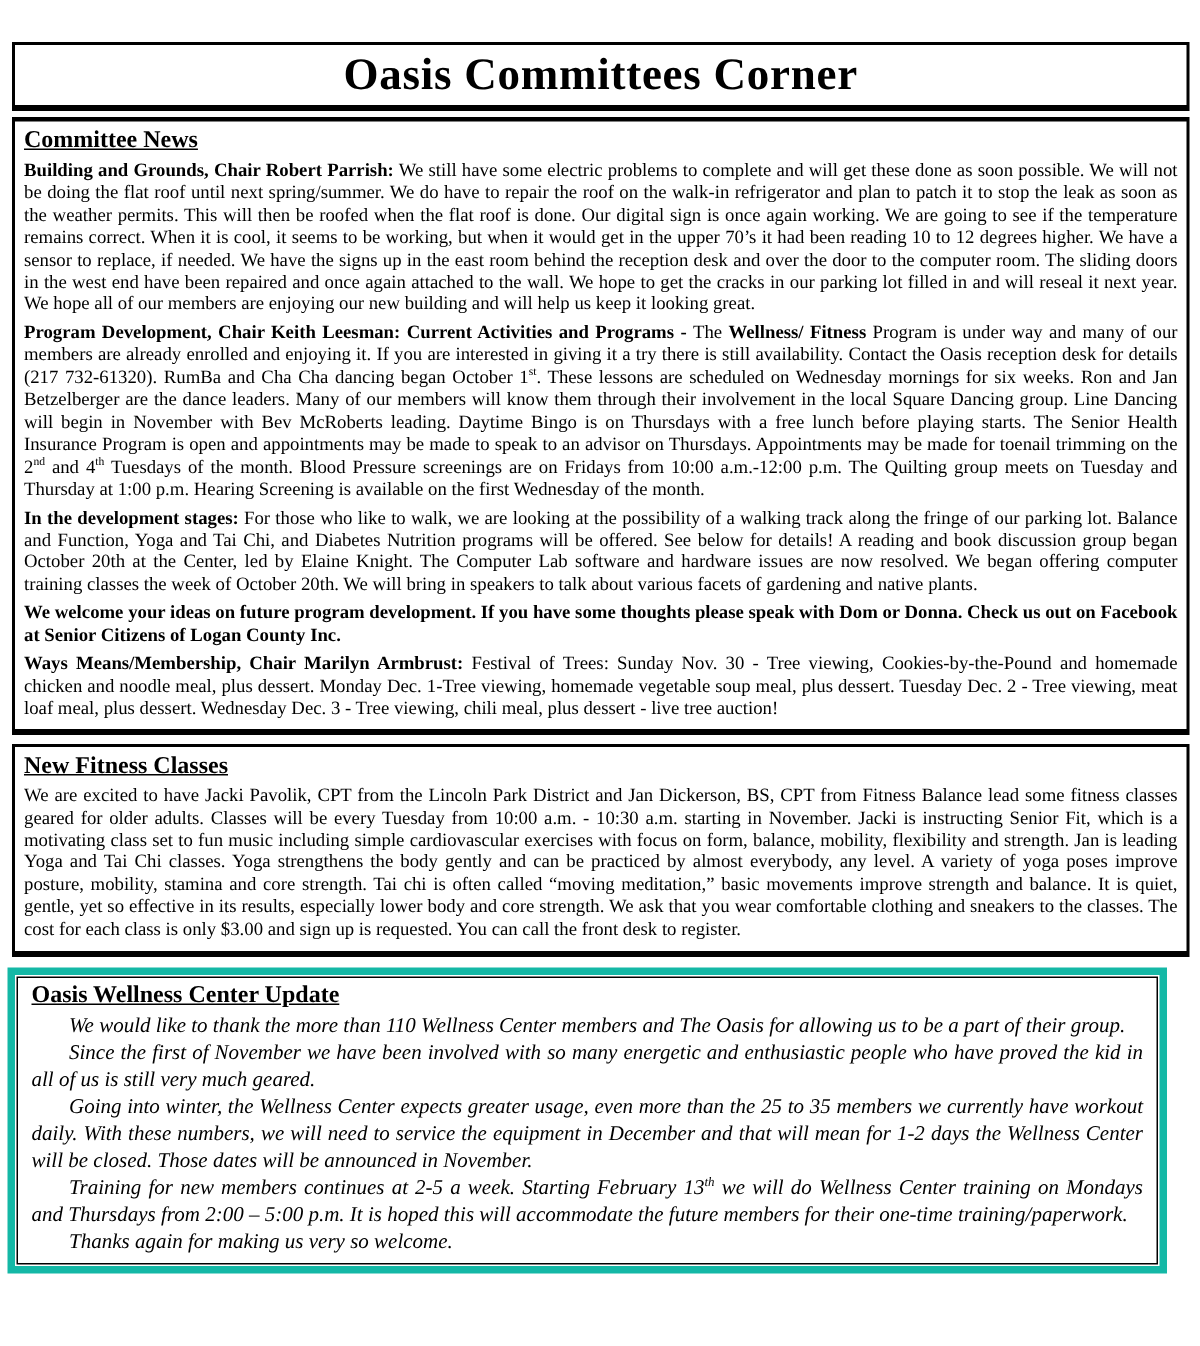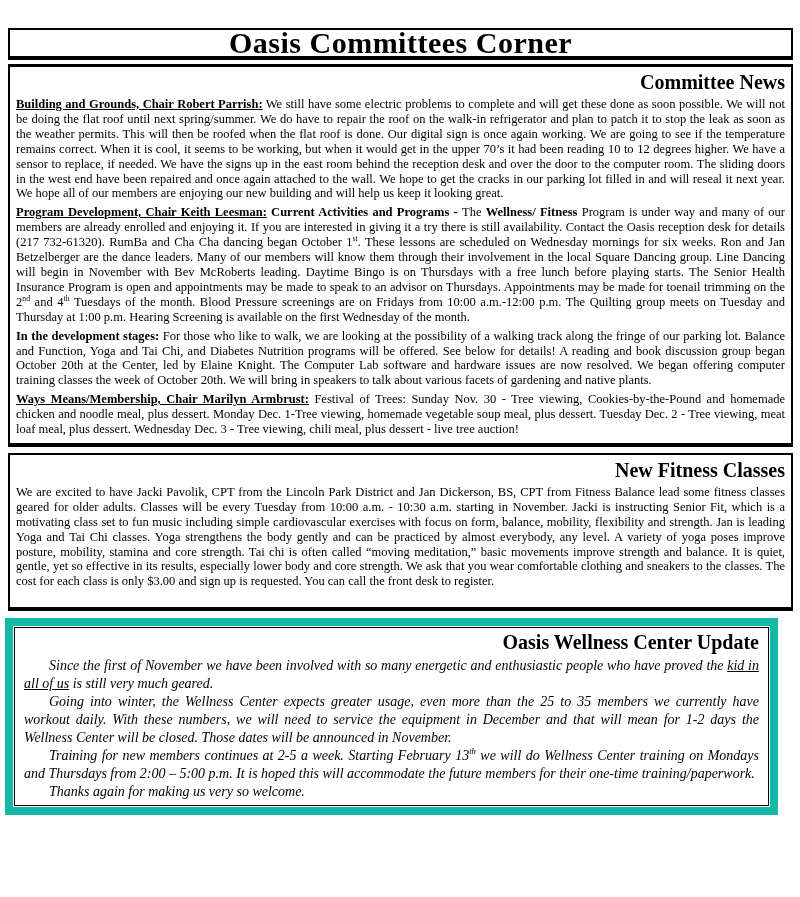--- a/index.html
+++ b/index.html
@@ -6,40 +6,41 @@
   body{
     width:800px;height:897px;overflow:hidden;
     background:#ffffff;color:#000000;
     font-family:"Liberation Serif","DejaVu Serif",serif;
   }
   .box{
     margin-left:8px;width:785px;box-sizing:border-box;
     border:2px solid #000;background:#fff;
   }
   #title-box{
-    margin-top:28px;height:32px;border-bottom-width:4px;
+    margin-top:28px;height:46px;border-bottom-width:4px;
     display:flex;align-items:center;justify-content:center;
   }
   .page-title{font-size:30px;font-weight:bold;letter-spacing:0.5px;}
   #committee-box{margin-top:4px;border-top-width:3px;border-bottom-width:4px;padding:1px 6px 2px;}
-  #fitness-box{margin-top:6px;border-bottom-width:4px;padding:1px 6px 14px;}
+  #fitness-box{margin-top:6px;border-bottom-width:4px;padding:1px 6px 3px;}
   .section-heading{
-    text-align:right;font-weight:bold;font-size:20px;
+    text-align:left;font-weight:bold;font-size:16px;
     margin:3px 0 3px;
+    text-decoration:underline;
   }
   .para{
     font-size:12.5px;line-height:14.9px;text-align:justify;
     margin:0 0 4px;
   }
   .seg-b{font-weight:bold;}
-  .seg-u{text-decoration:underline;margin-top:28px;}
+  .seg-u{margin-top:28px;}
   sup{font-size:0.62em;line-height:0;}
   #wellness-outer{
     margin-top:7px;margin-left:5px;width:773px;box-sizing:border-box;
-    border:8px solid #14b8a6;background:#fff;
+    border:5px solid #14b8a6;background:#fff;
   }
   #wellness-inner{border:1px solid #000;margin:1px;padding:0 9px 4px;}
   .wpara{
     font-style:italic;font-size:14px;line-height:18px;
     text-align:justify;text-indent:25px;margin:0;
   }
   .signature{font-size:13.5px;margin-top:8px;font-style:normal;}
 </style>
 </head>
 <body>
@@ -47,34 +48,36 @@
 <div class="box" id="title-box">
   <span class="page-title">Oasis Committees Corner</span>
 </div>
 
 <div class="box" id="committee-box">
   <div class="section-heading">Committee News</div>
   <div>
       <p class="para"><span class="seg-b seg-u">Building and Grounds, Chair Robert Parrish:</span><span>  We still have some electric problems to complete and will get these done as soon possible.  We will not be doing the flat roof until next spring/summer.  We do have to repair the roof on the walk-in refrigerator and plan to patch it to stop the leak as soon as the weather permits.  This will then be roofed when the flat roof is done.  Our digital sign is once again working.  We are going to see if the temperature remains correct.  When it is cool, it seems to be working, but when it would get in the upper 70’s it had been reading 10 to 12 degrees higher.  We have a sensor to replace, if needed.  We have the signs up in the east room behind the reception desk and over the door to the computer room.  The sliding doors in the west end have been repaired and once again attached to the wall.  We hope to get the cracks in our parking lot filled in and will reseal it next year.  We hope all of our members are enjoying our new building and will help us keep it looking great.</span></p>
       <p class="para"><span class="seg-b seg-u">Program Development, Chair Keith Leesman:</span><span class="seg-b">  Current Activities and Programs - </span><span>The </span><span class="seg-b">Wellness/ Fitness </span><span>Program is under way and many of our members are already enrolled and enjoying it.  If you are interested in giving it a try there is still availability.  Contact the Oasis reception desk for details (217 732-61320).  RumBa and Cha Cha dancing began October 1</span><sup>st</sup><span>.  These lessons are scheduled on Wednesday mornings for six weeks. Ron and Jan Betzelberger are the dance leaders.  Many of our members will know them through their involvement in the local Square Dancing group.  Line Dancing will begin in November with Bev McRoberts leading.  Daytime Bingo is on Thursdays with a free lunch before playing starts.  The Senior Health Insurance Program is open and appointments may be made to speak to an advisor on Thursdays.  Appointments may be made for toenail trimming on the 2</span><sup>nd</sup><span> and 4</span><sup>th</sup><span> Tuesdays of the month.  Blood Pressure screenings are on Fridays from 10:00 a.m.-12:00 p.m. The Quilting group meets on Tuesday and Thursday at 1:00 p.m.  Hearing Screening is available on the first Wednesday of the month.</span></p>
       <p class="para"><span class="seg-b">In the development stages:</span><span>  For those who like to walk, we are looking at the possibility of a walking track along the fringe of our parking lot. Balance and Function, Yoga and Tai Chi, and Diabetes Nutrition programs will be offered.  See below for details!  A reading and book discussion group began October 20th at the Center, led by Elaine Knight.  The Computer Lab software and hardware issues are now resolved.  We began offering computer training classes the week of October 20th.  We will bring in speakers to  talk about various facets of gardening and native plants.</span></p>
+      <p class="para"><span class="seg-b">We welcome your ideas on future program development.  If you have some thoughts please speak with Dom or Donna.  Check us out on Facebook at Senior Citizens of Logan County Inc.</span></p>
       <p class="para"><span class="seg-b seg-u">Ways Means/Membership, Chair Marilyn Armbrust:</span><span>  Festival of Trees:  Sunday Nov. 30 - Tree viewing, Cookies-by-the-Pound and homemade chicken and noodle meal,  plus dessert.  Monday Dec. 1-Tree viewing, homemade vegetable soup meal, plus dessert.  Tuesday Dec. 2 - Tree viewing, meat loaf meal, plus dessert.  Wednesday Dec. 3 - Tree viewing, chili meal, plus dessert - live tree auction!</span></p>
     </div>
 </div>
 
 <div class="box" id="fitness-box">
   <div class="section-heading">New Fitness Classes</div>
   <div>
       <p class="para"><span>We are excited to have Jacki Pavolik, CPT from the Lincoln Park District and Jan Dickerson, BS, CPT from Fitness Balance lead some fitness classes geared for older adults.  Classes will be every Tuesday from 10:00 a.m. - 10:30 a.m. starting in November.  Jacki is instructing Senior Fit, which is a motivating class set to fun music including simple cardiovascular exercises with focus on form, balance, mobility, flexibility and strength.  Jan is leading Yoga and Tai Chi classes.  Yoga strengthens the body gently and can be practiced by almost everybody, any level.  A variety of yoga poses improve posture, mobility, stamina and core strength.  Tai chi is often called “moving meditation,” basic movements improve strength and balance.  It is quiet, gentle, yet so effective in its results, especially lower body and core strength.  We ask that you wear comfortable clothing and sneakers to the classes.  The cost for each class is only $3.00 and sign up is requested.  You can call the front desk to register.</span></p>
     </div>
 </div>
 
 <div id="wellness-outer">
   <div id="wellness-inner">
     <div class="section-heading">Oasis Wellness Center Update</div>
     <div>
+        <p class="wpara"><span>We would like to thank the more than 110 Wellness Center members and The Oasis for allowing us to be a part of their group.</span></p>
         <p class="wpara"><span>Since the first of November we have been involved with so many energetic and enthusiastic people who have proved the </span><span class="seg-u">kid in all of us</span><span> is still very much geared.</span></p>
         <p class="wpara"><span>Going into winter, the Wellness Center expects greater usage, even more than the 25 to 35 members we currently have workout daily. With these numbers, we will need to service the equipment in December and that will mean for 1-2 days the Wellness Center will be closed.  Those dates will be announced in November.</span></p>
         <p class="wpara"><span>Training for new members continues at 2-5 a week. Starting February 13</span><sup>th</sup><span> we will do Wellness Center training on Mondays and Thursdays from 2:00 – 5:00 p.m.  It is hoped this will accommodate the future members for their one-time training/paperwork.</span></p>
         <p class="wpara"><span>Thanks again for making us very so welcome.</span></p>
       </div>
   </div>
 </div>
 
 </body></html>

